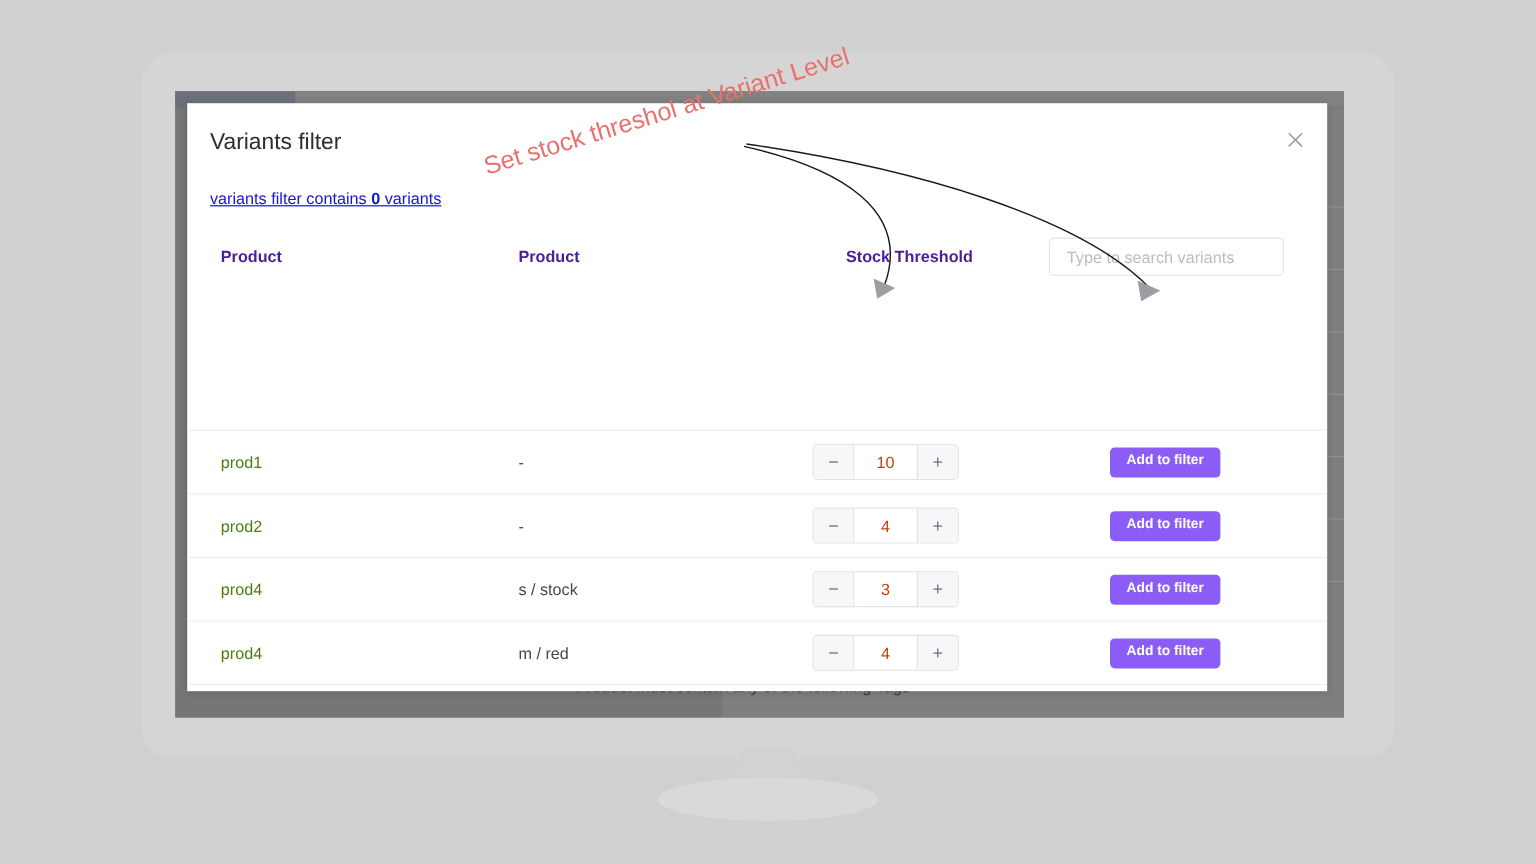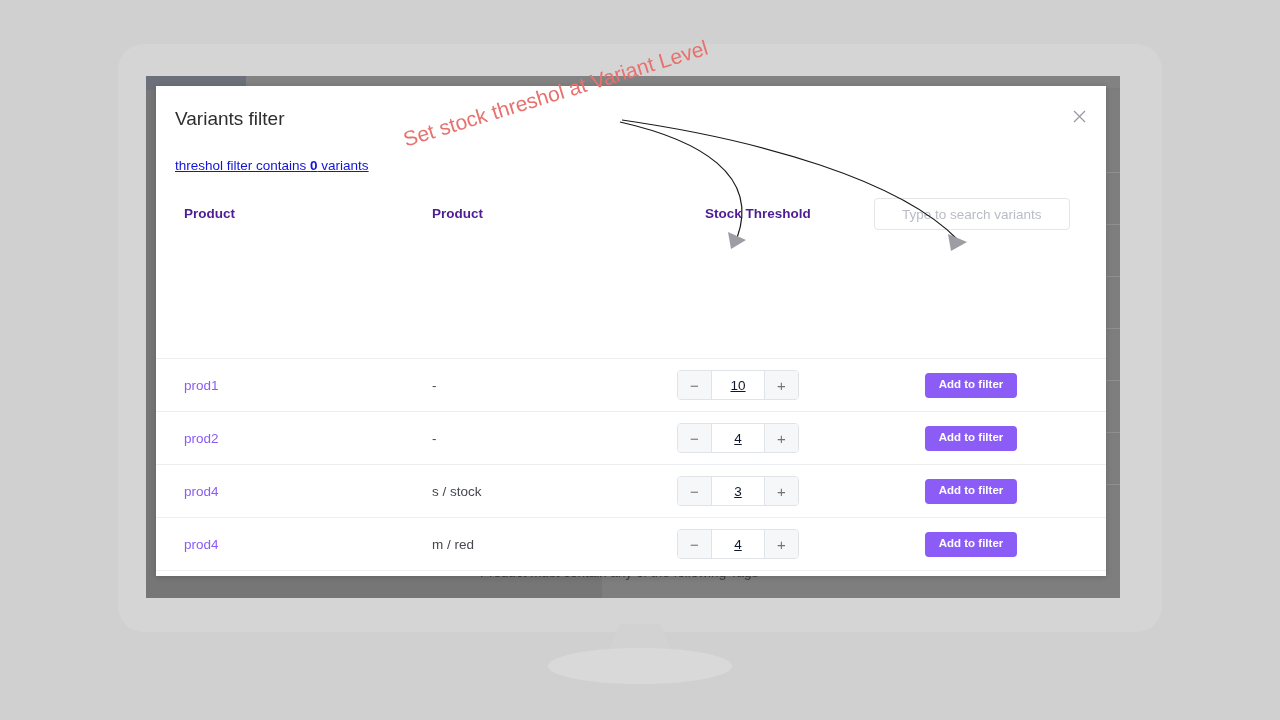--- a/index.html
+++ b/index.html
@@ -135,40 +135,40 @@
   .search-wrap {
     position: absolute;
     left: 718px; top: 112px;
     width: 196px; height: 32px;
   }
   .search-input {
     width: 100%; height: 100%;
     border: 1px solid #e3e5e8;
     border-radius: 4px;
     background: #fff;
-    padding: 0 27px;
+    padding: 0 14px;
     font-size: 13.5px;
     color: #45484f;
     font-family: "Liberation Sans", sans-serif;
     outline: none;
   }
   .search-input::placeholder { color: #b9bcc4; }
 
   .rows { position: absolute; left: 0; top: 162px; width: 950px; }
   .row {
     position: relative;
     height: 53px;
     border-top: 1px solid #eceef1;
     display: flex;
     align-items: center;
   }
   .row:last-child { border-bottom: 1px solid #eceef1; }
   .cell-product {
     position: absolute; left: 28px;
-    font-size: 13.5px; color: #8b5cf6;
+    font-size: 13.5px; color: #4d7c0f;
   }
   .cell-variant {
     position: absolute; left: 276px;
     font-size: 13.5px; color: #45484f;
   }
 
   .stepper {
     position: absolute; left: 521px;
     display: flex;
     align-items: stretch;
@@ -188,23 +188,22 @@
     line-height: 1;
     cursor: pointer;
     user-select: none;
   }
   .stepper .btn.minus { border-right: 1px solid #e0e3e7; }
   .stepper .btn.plus  { border-left: 1px solid #e0e3e7; }
   .stepper .val {
     flex: 1;
     display: flex; align-items: center; justify-content: center;
     font-size: 13.5px;
-    color: #0f172a;
+    color: #c2410c;
     background: #fff;
-    text-decoration: underline;
   }
 
   .add-btn {
     position: absolute; left: 769px;
     width: 92px; height: 25px;
     background: #8b5cf6;
     color: #ffffff;
     border: none;
     border-radius: 4px;
     font-size: 11.5px;
@@ -261,21 +260,21 @@
     <div class="modal-title">Variants filter</div>
 
     <div class="modal-close">
       <svg width="13" height="13" viewBox="0 0 13 13" aria-hidden="true">
         <line x1="1" y1="1" x2="12" y2="12" stroke="#9a9aa3" stroke-width="1.3"></line>
         <line x1="12" y1="1" x2="1" y2="12" stroke="#9a9aa3" stroke-width="1.3"></line>
       </svg>
     </div>
 
     <div class="modal-link">
-      <span>threshol filter contains </span><b>0</b><span> variants</span>
+      <span>variants filter contains </span><b>0</b><span> variants</span>
     </div>
 
     <div class="tbl">
       <div class="thead">
         <div class="th c1">Product</div>
         <div class="th c2">Product</div>
         <div class="th c3">Stock Threshold</div>
       </div>
       <div class="rows" id="rows-container">
           <div class="row">

